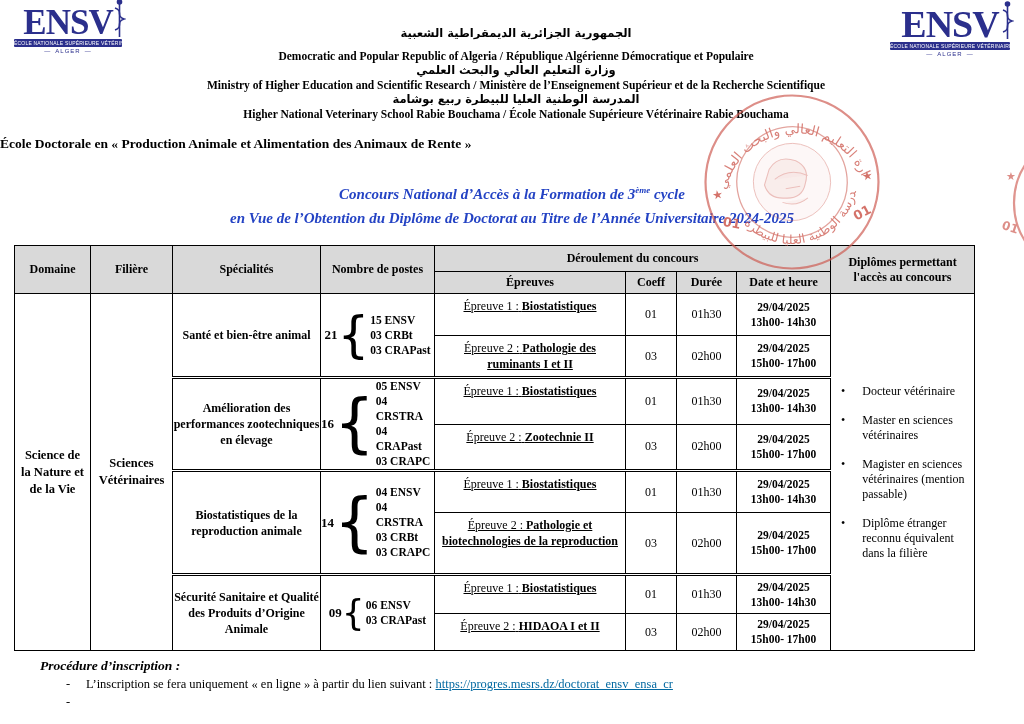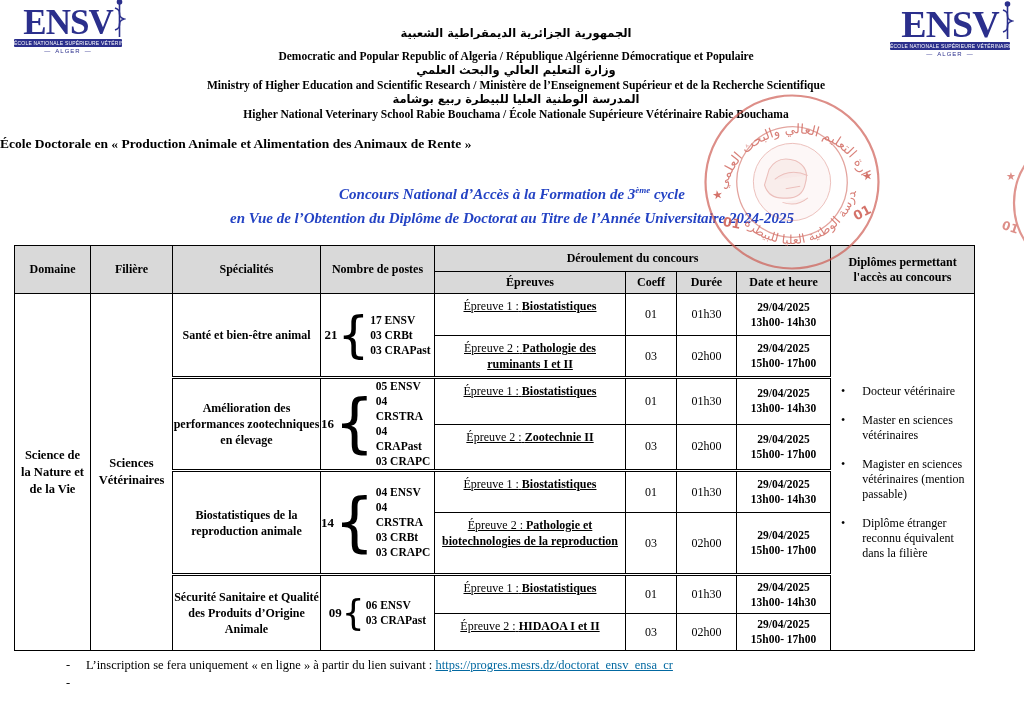--- a/index.html
+++ b/index.html
@@ -152,21 +152,21 @@
 
       <tr style="height:42px">
         <td class="cell-dom" rowspan="8">Science de la Nature et de la Vie</td>
         <td class="cell-fil" rowspan="8">Sciences Vétérinaires</td>
         <td class="cell-spec" rowspan="2">Santé et bien-être animal</td>
         <td class="cell-postes" rowspan="2">
           <div class="postes">
             <span class="num">21</span>
             <span class="brace b3">{</span>
             <div class="bk">
-              <div>17 ENSV</div>
+              <div>15 ENSV</div>
               <div>03 CRBt</div>
               <div>03 CRAPast</div>
             </div>
           </div>
         </td>
         <td class="cell-ep"><span class="ep-label">Épreuve 1 :</span> <span class="ep-name">Biostatistiques</span></td>
         <td class="cell-coeff">01</td>
         <td class="cell-duree">01h30</td>
         <td class="cell-date">
             <div>29/04/2025</div>
@@ -295,20 +295,21 @@
         <td class="cell-duree">02h00</td>
         <td class="cell-date">
             <div>29/04/2025</div>
             <div>15h00- 17h00</div>
           </td>
       </tr>
     </tbody>
   </table>
 
   <div class="foot">
+    <div class="foot-heading">Procédure d’inscription :</div>
     <div class="foot-item">
       <span class="dash">-</span>
       <span><span>L’inscription se fera uniquement </span><span class="b">« en ligne »</span><span> à partir du lien suivant : </span><a class="lnk" href="#">https://progres.mesrs.dz/doctorat_ensv_ensa_cr</a></span>
     </div>
     <div class="foot-item">
       <span class="dash">-</span>
     </div>
   </div>
 
   <svg class="stamp" id="stamp-main" width="184" height="184" viewBox="0 0 200 200">

